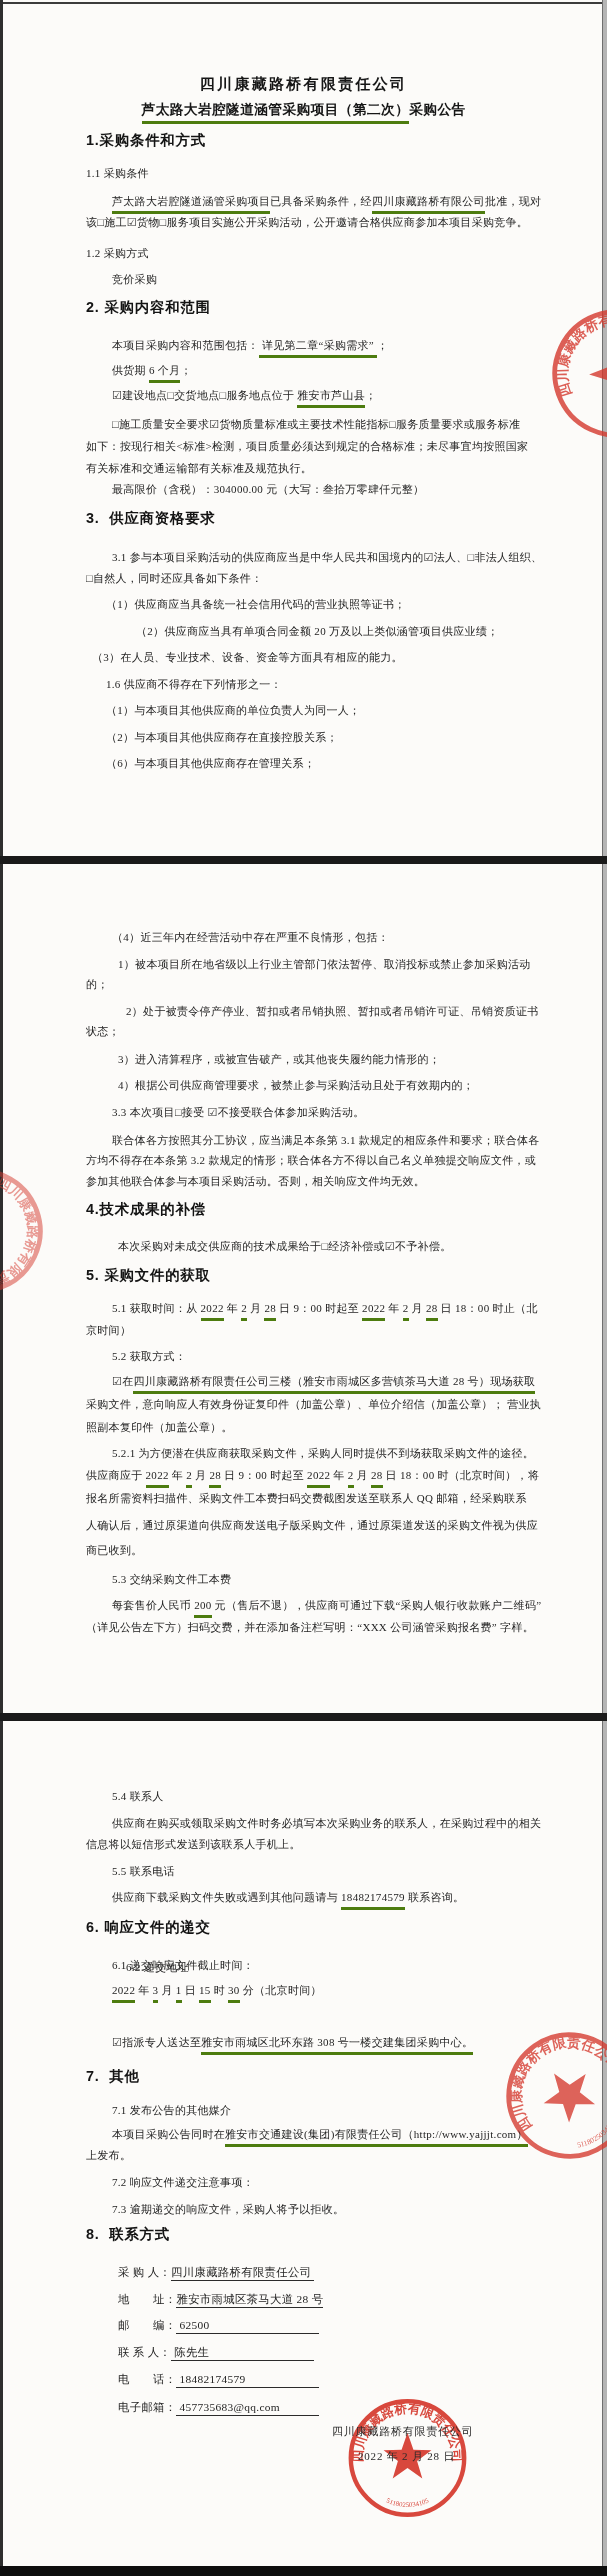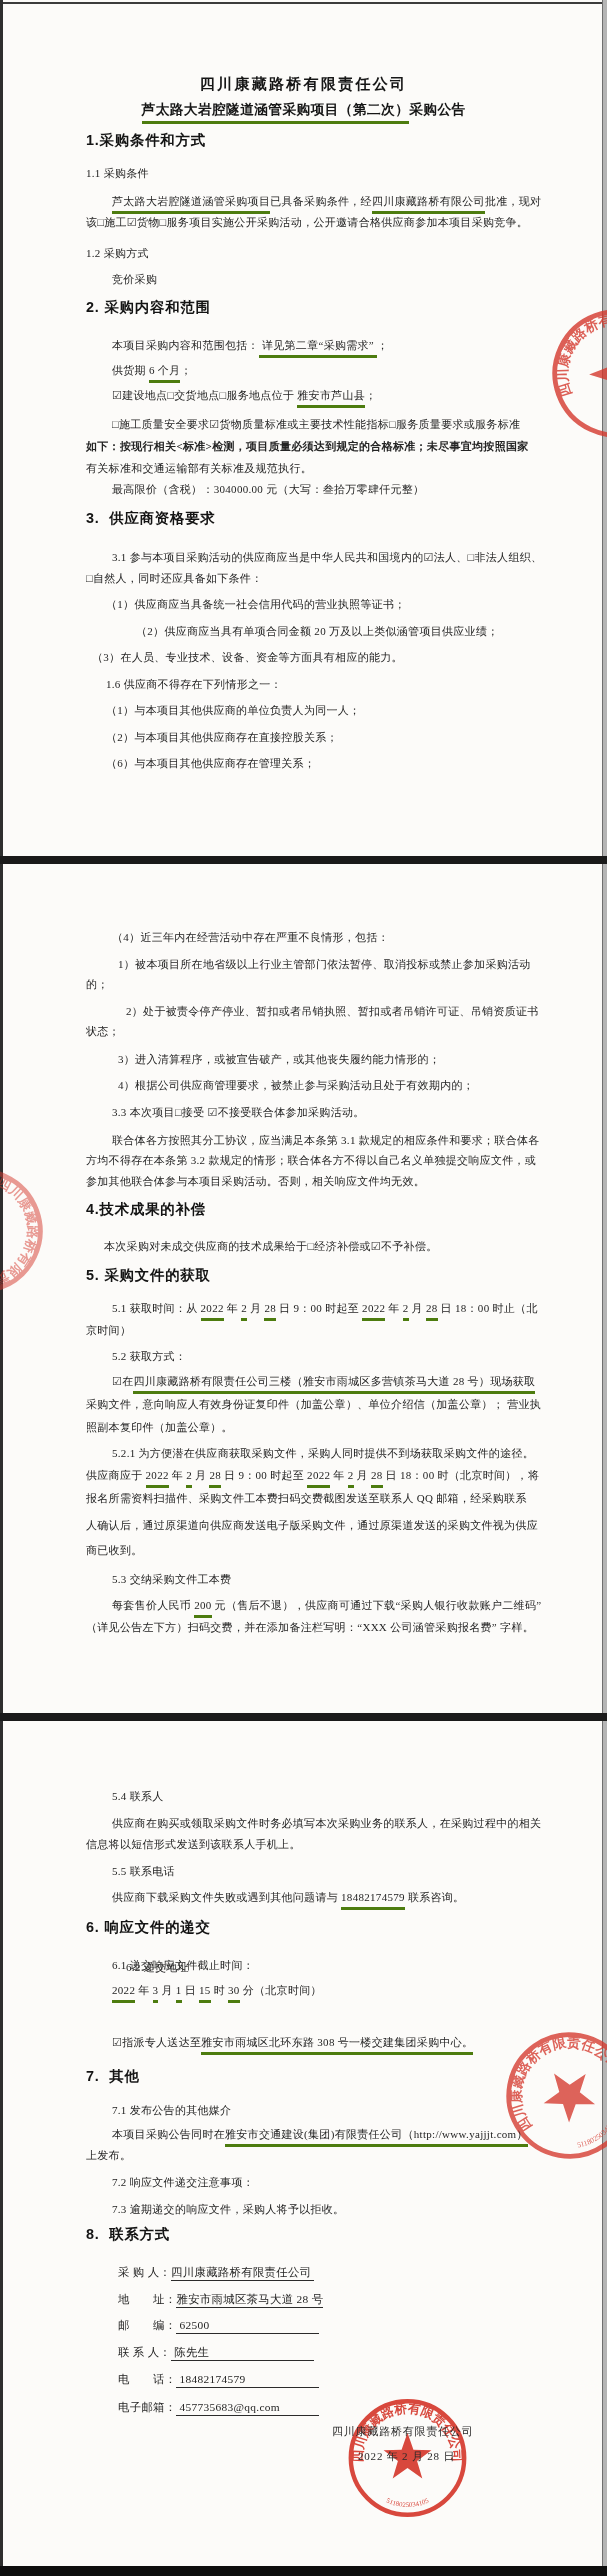--- a/index.html
+++ b/index.html
@@ -90,21 +90,21 @@
     <div class="line b" style="top: 167px; left: 86px;"><span>1.1 采购条件</span></div>
     <div class="line b" style="top: 195px; left: 112px;"><span class="u">芦太路大岩腔隧道涵管采购项目</span><span>已具备采购条件，经</span><span class="u">四川康藏路桥有限公司</span><span>批准，现对</span></div>
     <div class="line b" style="top: 216px; left: 86px;"><span>该□施工☑货物□服务项目实施公开采购活动，公开邀请合格供应商参加本项目采购竞争。</span></div>
     <div class="line b" style="top: 247px; left: 86px;"><span>1.2 采购方式</span></div>
     <div class="line b" style="top: 273px; left: 112px;"><span>竞价采购</span></div>
     <div class="line h" style="top: 299px; left: 86px;"><span>2. 采购内容和范围</span></div>
     <div class="line b" style="top: 339px; left: 112px;"><span>本项目采购内容和范围包括：</span><span class="u"> 详见第二章“采购需求” </span><span>；</span></div>
     <div class="line b" style="top: 364px; left: 112px;"><span>供货期 </span><span class="u">6 个月</span><span>；</span></div>
     <div class="line b" style="top: 389px; left: 112px;"><span>☑建设地点□交货地点□服务地点位于 </span><span class="u">雅安市芦山县</span><span>；</span></div>
     <div class="line b" style="top: 418px; left: 112px;"><span>□施工质量安全要求☑货物质量标准或主要技术性能指标□服务质量要求或服务标准</span></div>
-    <div class="line b" style="top: 440px; left: 86px; font-weight: bold;"><span>如下：按现行相关&lt;标准&gt;检测，项目质量必须达到规定的合格标准；未尽事宜均按照国家</span></div>
+    <div class="line b" style="top: 440px; left: 86px;"><span>如下：按现行相关&lt;标准&gt;检测，项目质量必须达到规定的合格标准；未尽事宜均按照国家</span></div>
     <div class="line b" style="top: 462px; left: 86px;"><span>有关标准和交通运输部有关标准及规范执行。</span></div>
     <div class="line b" style="top: 483px; left: 112px;"><span>最高限价（含税）：304000.00 元（大写：叁拾万零肆仟元整）</span></div>
     <div class="line h" style="top: 510px; left: 86px;"><span>3.  供应商资格要求</span></div>
     <div class="line b" style="top: 551px; left: 112px;"><span>3.1 参与本项目采购活动的供应商应当是中华人民共和国境内的☑法人、□非法人组织、</span></div>
     <div class="line b" style="top: 572px; left: 86px;"><span>□自然人，同时还应具备如下条件：</span></div>
     <div class="line b" style="top: 598px; left: 106px;"><span>（1）供应商应当具备统一社会信用代码的营业执照等证书；</span></div>
     <div class="line b" style="top: 625px; left: 106px; margin-left: 30px;"><span>（2）供应商应当具有单项合同金额 20 万及以上类似涵管项目供应业绩；</span></div>
     <div class="line b" style="top: 651px; left: 92px;"><span>（3）在人员、专业技术、设备、资金等方面具有相应的能力。</span></div>
     <div class="line b" style="top: 678px; left: 106px;"><span>1.6 供应商不得存在下列情形之一：</span></div>
     <div class="line b" style="top: 704px; left: 106px;"><span>（1）与本项目其他供应商的单位负责人为同一人；</span></div>
@@ -115,21 +115,21 @@
     <div class="line b" style="top: 978px; left: 86px;"><span>的；</span></div>
     <div class="line b" style="top: 1005px; left: 126px;"><span>2）处于被责令停产停业、暂扣或者吊销执照、暂扣或者吊销许可证、吊销资质证书</span></div>
     <div class="line b" style="top: 1025px; left: 86px;"><span>状态；</span></div>
     <div class="line b" style="top: 1053px; left: 118px;"><span>3）进入清算程序，或被宣告破产，或其他丧失履约能力情形的；</span></div>
     <div class="line b" style="top: 1079px; left: 118px;"><span>4）根据公司供应商管理要求，被禁止参与采购活动且处于有效期内的；</span></div>
     <div class="line b" style="top: 1106px; left: 112px;"><span>3.3 本次项目□接受 ☑不接受联合体参加采购活动。</span></div>
     <div class="line b" style="top: 1134px; left: 112px;"><span>联合体各方按照其分工协议，应当满足本条第 3.1 款规定的相应条件和要求；联合体各</span></div>
     <div class="line b" style="top: 1154px; left: 86px;"><span>方均不得存在本条第 3.2 款规定的情形；联合体各方不得以自己名义单独提交响应文件，或</span></div>
     <div class="line b" style="top: 1175px; left: 86px;"><span>参加其他联合体参与本项目采购活动。否则，相关响应文件均无效。</span></div>
     <div class="line h" style="top: 1201px; left: 86px; text-align: right;"><span>4.技术成果的补偿</span></div>
-    <div class="line b" style="top: 1240px; left: 104px;"><span>本次采购对未成交供应商的技术成果给于□经济补偿或☑不予补偿。</span></div>
+    <div class="line b" style="top: 1240px; left: 118px;"><span>本次采购对未成交供应商的技术成果给于□经济补偿或☑不予补偿。</span></div>
     <div class="line h" style="top: 1267px; left: 86px;"><span>5. 采购文件的获取</span></div>
     <div class="line b" style="top: 1302px; left: 112px;"><span>5.1 获取时间：从 </span><span class="u">2022</span><span> 年 </span><span class="u">2</span><span> 月 </span><span class="u">28</span><span> 日 9：00 时起至 </span><span class="u">2022</span><span> 年 </span><span class="u">2</span><span> 月 </span><span class="u">28</span><span> 日 18：00 时止（北</span></div>
     <div class="line b" style="top: 1324px; left: 86px;"><span>京时间）</span></div>
     <div class="line b" style="top: 1350px; left: 112px;"><span>5.2 获取方式：</span></div>
     <div class="line b" style="top: 1375px; left: 112px;"><span>☑在</span><span class="u">四川康藏路桥有限责任公司三楼（雅安市雨城区多营镇茶马大道 28 号）现场获取</span></div>
     <div class="line b" style="top: 1398px; left: 86px;"><span>采购文件，意向响应人有效身份证复印件（加盖公章）、单位介绍信（加盖公章）； 营业执</span></div>
     <div class="line b" style="top: 1421px; left: 86px;"><span>照副本复印件（加盖公章）。</span></div>
     <div class="line b" style="top: 1447px; left: 112px;"><span>5.2.1 为方便潜在供应商获取采购文件，采购人同时提供不到场获取采购文件的途径。</span></div>
     <div class="line b" style="top: 1469px; left: 86px;"><span>供应商应于 </span><span class="u">2022</span><span> 年 </span><span class="u">2</span><span> 月 </span><span class="u">28</span><span> 日 9：00 时起至 </span><span class="u">2022</span><span> 年 </span><span class="u">2</span><span> 月 </span><span class="u">28</span><span> 日 18：00 时（北京时间），将</span></div>
     <div class="line b" style="top: 1492px; left: 86px;"><span>报名所需资料扫描件、采购文件工本费扫码交费截图发送至联系人 QQ 邮箱，经采购联系</span></div>

